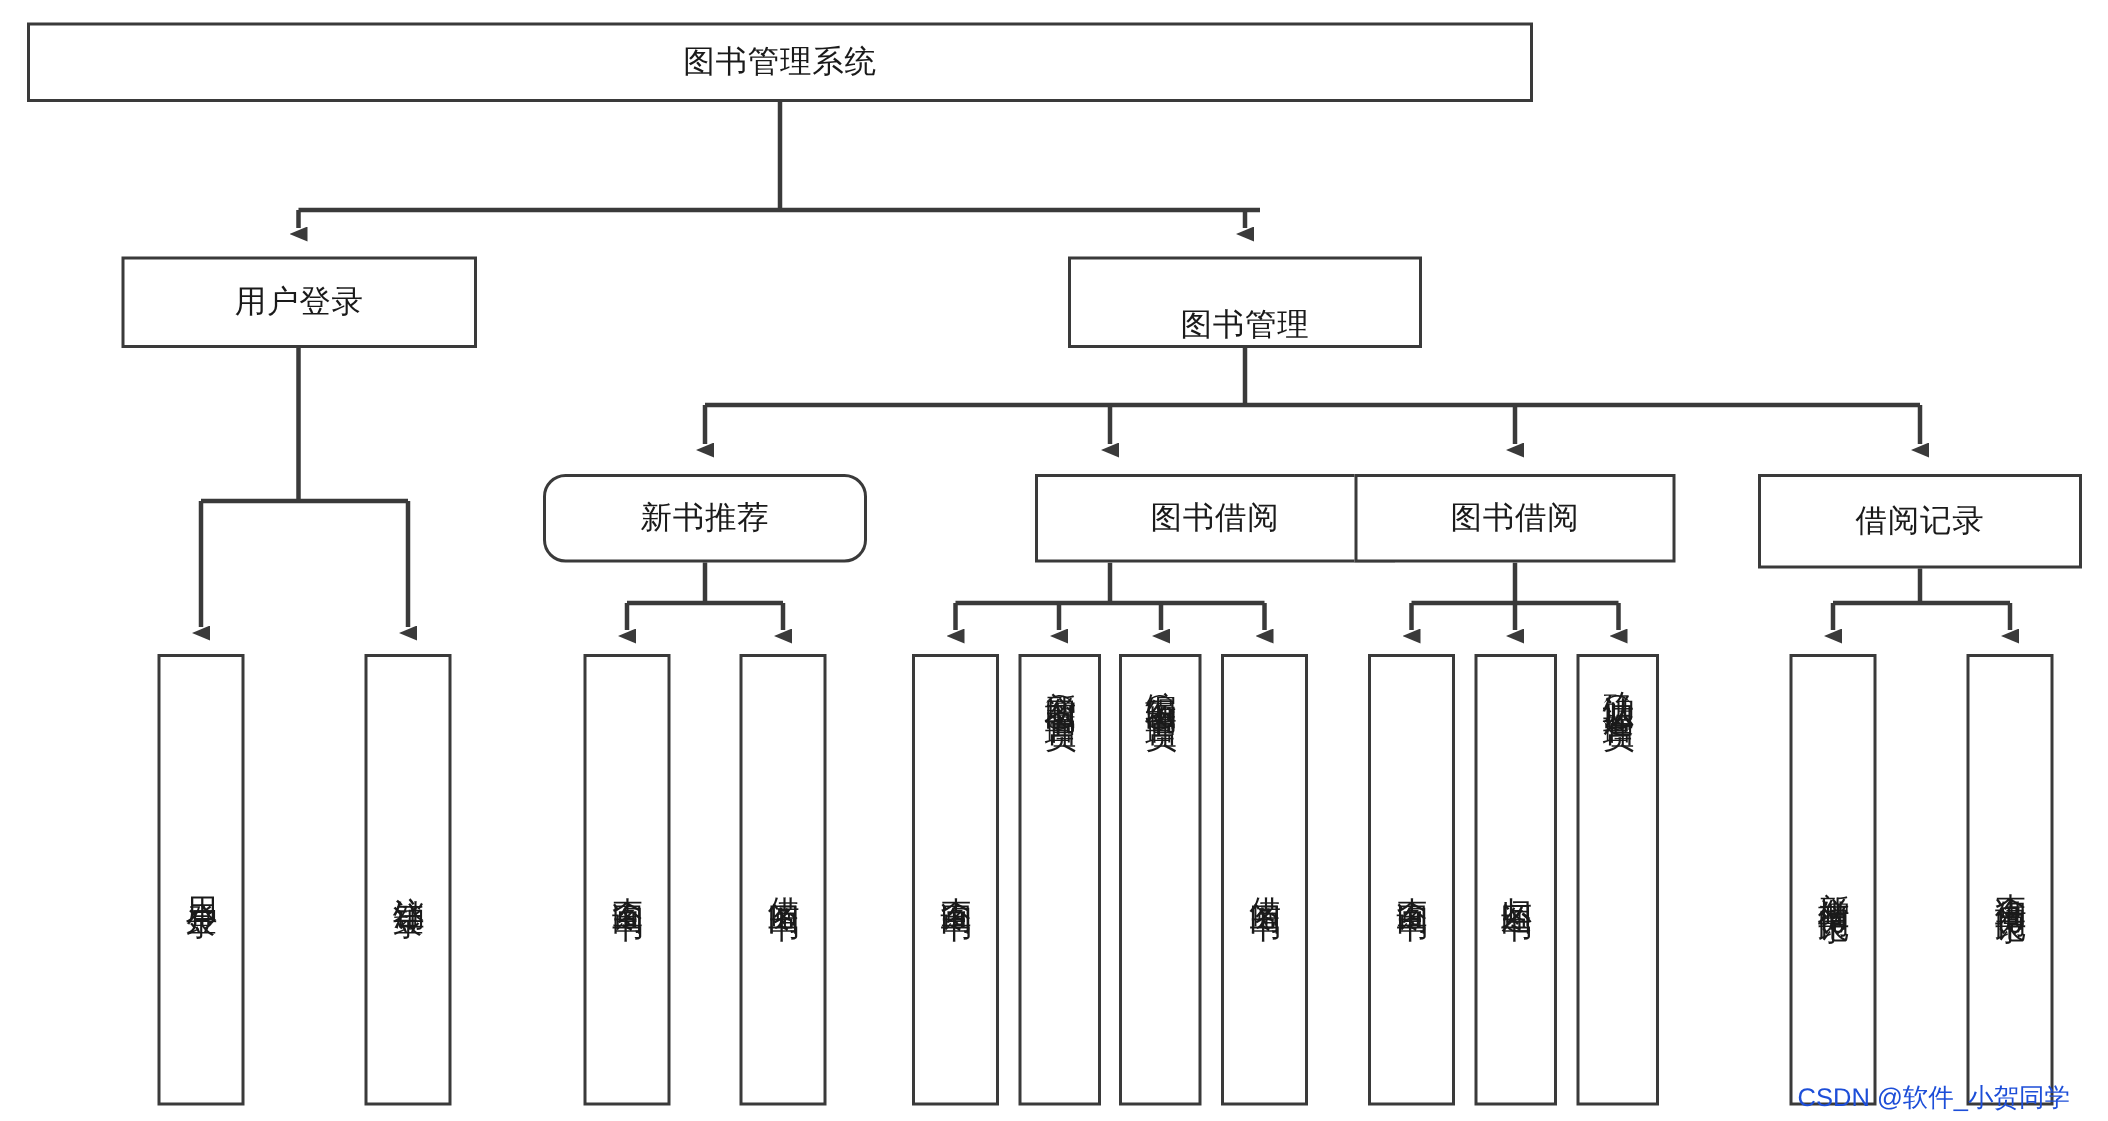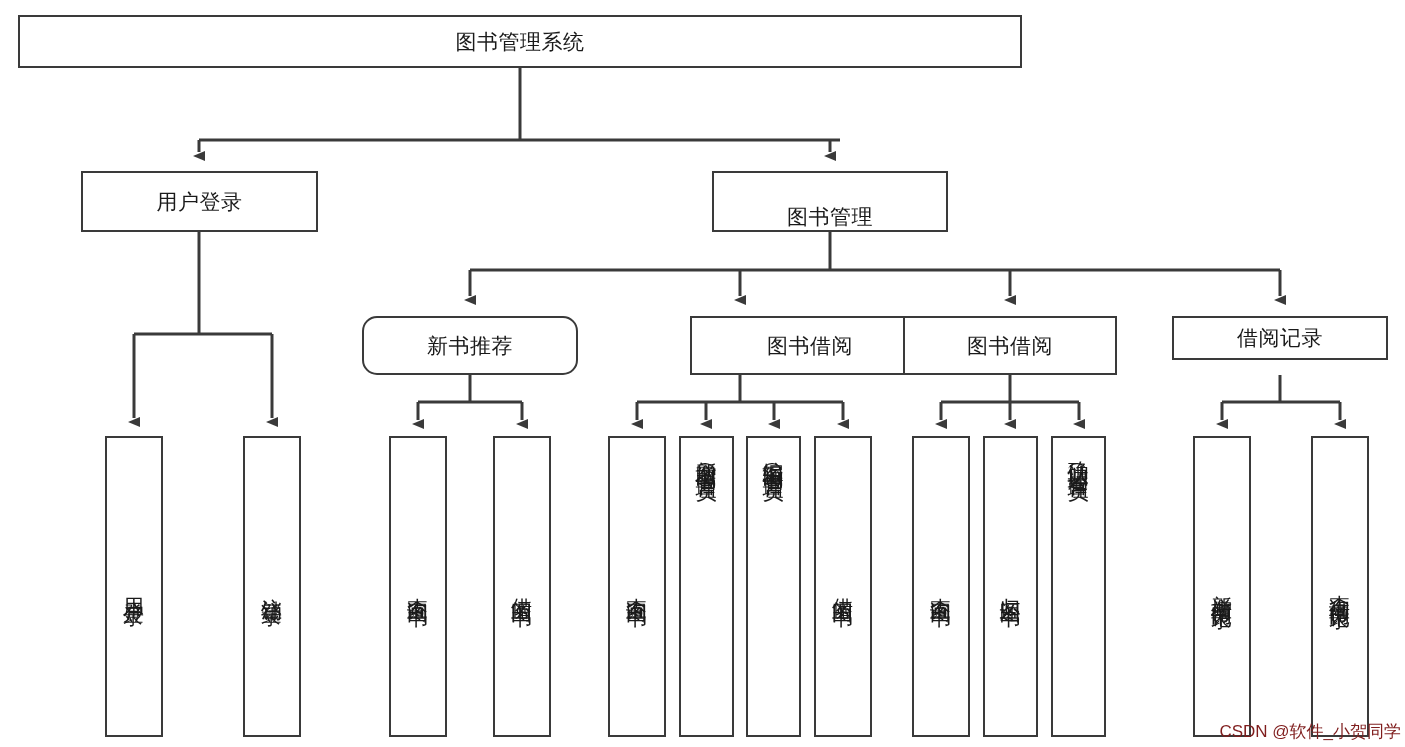--- a/index.html
+++ b/index.html
@@ -56,24 +56,24 @@
   }
   .node.vertical .node-label {
     writing-mode: vertical-rl;
     text-orientation: upright;
     font-size: 21px;
     letter-spacing: 3px;
     line-height: 1;
   }
   #watermark {
     position: absolute;
-    right: 4px;
+    right: 25px;
     bottom: 4px;
     font-size: 17px;
-    color: #7f1d1d;
+    color: #1d4ed8;
     z-index: 5;
     white-space: nowrap;
     user-select: none;
   }
 </style>
 </head>
 <body>
 
 <div id="diagram-root">
 
@@ -145,21 +145,21 @@
   </div>
 
   <div class="node" style="left:654px; top:316px; width:240px; height:59px;margin-left:36px;">
     <span class="node-label">图书借阅</span>
   </div>
 
   <div class="node" style="left:903px; top:316px; width:214px; height:59px;">
     <span class="node-label">图书借阅</span>
   </div>
 
-  <div class="node" style="left:1172px; top:316px; width:216px; height:44px;">
+  <div class="node" style="left:1172px; top:316px; width:216px; height:63px;">
     <span class="node-label">借阅记录</span>
   </div>
 
   <div class="node vertical centered" style="left:105px; top:436px; width:58px; height:301px;">
     <span class="node-label">用户登录</span>
   </div>
 
   <div class="node vertical centered" style="left:243px; top:436px; width:58px; height:301px;">
     <span class="node-label">注销登录</span>
   </div>

